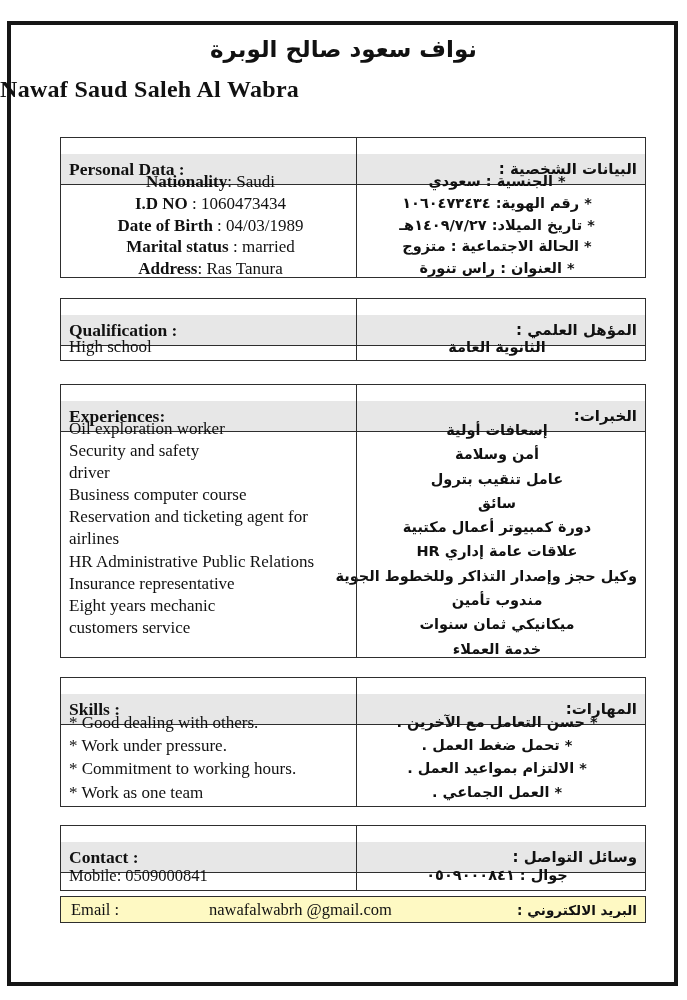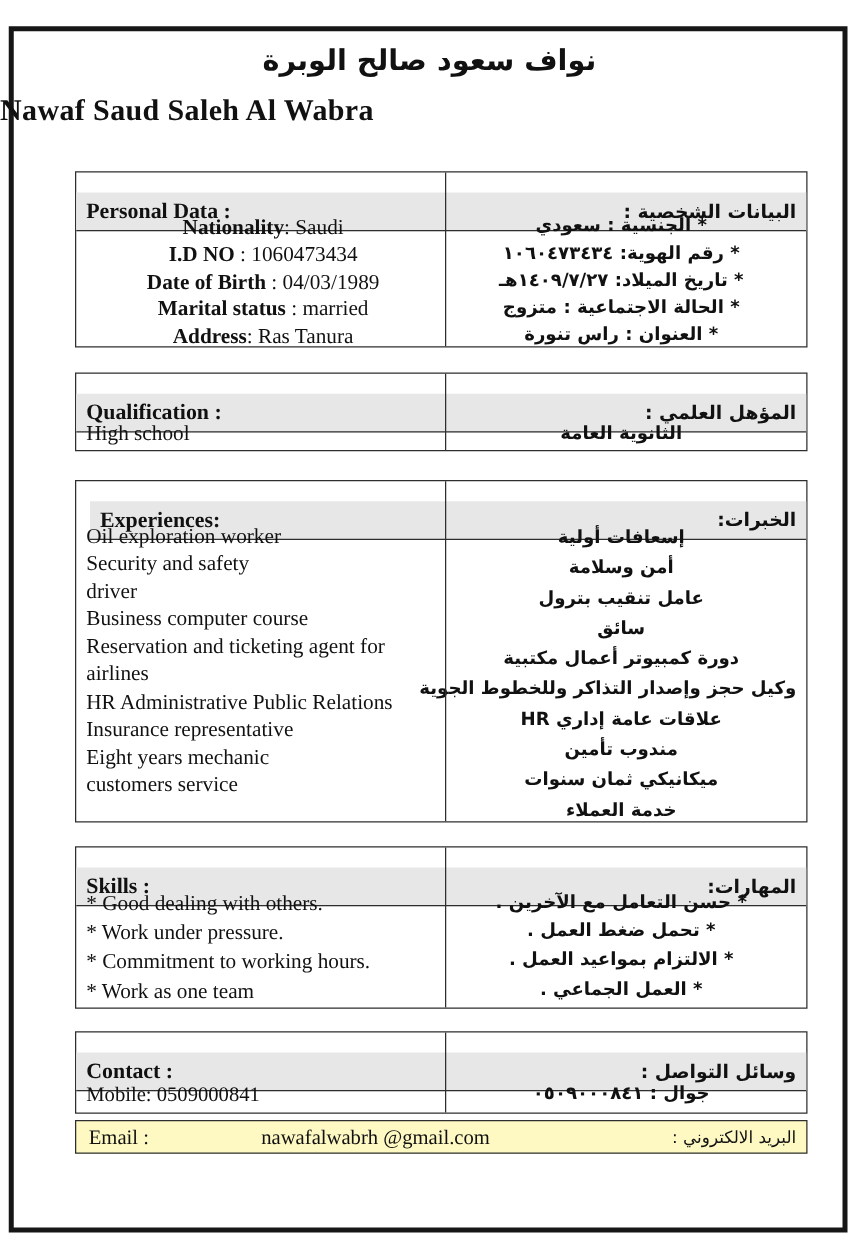--- a/index.html
+++ b/index.html
@@ -30,38 +30,38 @@
   .row b{font-weight:bold;}
 
   #sec-personal{top:137px;height:141px;}
   #sec-personal .col-en .row{line-height:21.8px;text-align:center;}
   #sec-personal .col-ar .row{line-height:21.8px;}
 
   #sec-qualification{top:298px;height:63px;}
   #sec-qualification .col-en .row{line-height:30px;}
   #sec-qualification .col-ar .row{line-height:30px;}
 
-  #sec-experiences{top:384px;height:274px;padding-left:11px;}
+  #sec-experiences{top:384px;height:274px;}
   #sec-experiences .col-en .row{line-height:22.1px;}
   #sec-experiences .col-ar .row{line-height:24.3px;}
 
   #sec-skills{top:677px;height:130px;}
   #sec-skills .col-en .row{line-height:23.2px;}
   #sec-skills .col-ar .row{line-height:23.2px;}
 
   #sec-contact{top:825px;height:66px;}
   #sec-contact .col-en .row{line-height:33px;font-size:16.5px;}
   #sec-contact .col-ar .row{line-height:33px;}
 
   #email-row{position:absolute;left:60px;top:896px;width:586px;height:27px;box-sizing:border-box;
              border:1px solid var(--table-border,#2e2e2e);background:#fef9c3;}
   .email-label{position:absolute;left:10px;top:50%;transform:translateY(-50%);font-size:16.5px;}
   .email-value{position:absolute;left:148px;top:50%;transform:translateY(-50%);font-size:16.5px;}
   .email-ar{position:absolute;right:8px;top:50%;transform:translateY(-50%);direction:rtl;
-            font-family:"DejaVu Sans",sans-serif;font-weight:normal;font-size:13.5px;}
+            font-family:"DejaVu Sans",sans-serif;font-weight:bold;font-size:13.5px;}
 </style>
 </head>
 <body>
 
 <div class="page">
   <div class="frame"></div>
 
   <div class="title-ar">نواف سعود صالح الوبرة</div>
   <div class="title-en">Nawaf Saud Saleh Al Wabra</div>
 
@@ -122,22 +122,22 @@
           <div class="row">Insurance representative</div>
           <div class="row">Eight years mechanic</div>
           <div class="row">customers service</div>
         </div>
       <div class="col-ar" dir="rtl">
           <div class="row">إسعافات أولية</div>
           <div class="row">أمن وسلامة</div>
           <div class="row">عامل تنقيب بترول</div>
           <div class="row">سائق</div>
           <div class="row">دورة كمبيوتر أعمال مكتبية</div>
+          <div class="row">علاقات عامة إداري HR</div>
           <div class="row">وكيل حجز وإصدار التذاكر وللخطوط الجوية</div>
-          <div class="row">علاقات عامة إداري HR</div>
           <div class="row">مندوب تأمين</div>
           <div class="row">ميكانيكي ثمان سنوات</div>
           <div class="row">خدمة العملاء</div>
         </div>
     </div>
     <div class="divider"></div>
   </div>
 
   <div class="section" id="sec-skills">
     <div class="sec-header">

